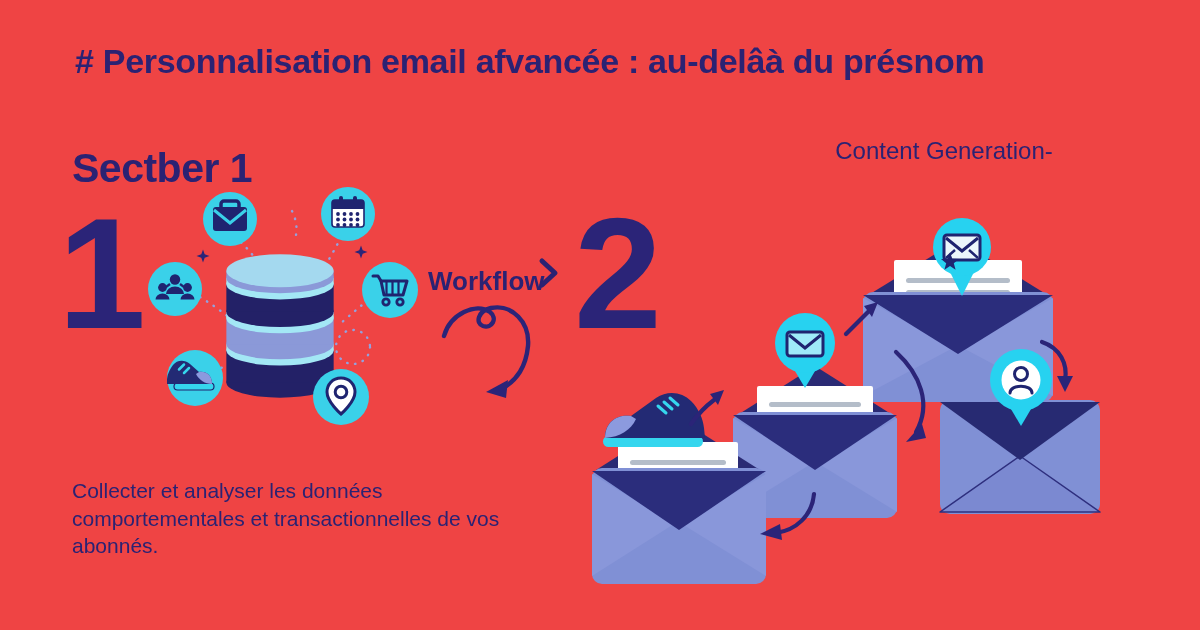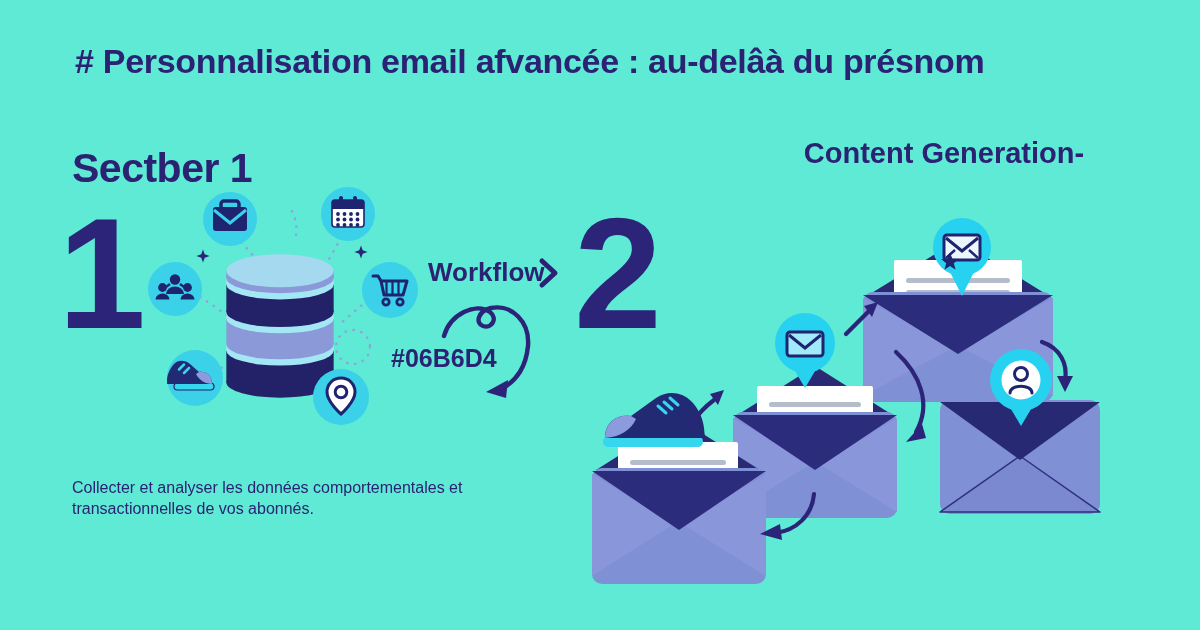--- a/index.html
+++ b/index.html
@@ -1,38 +1,38 @@
 <!DOCTYPE html>
 <html><head>
 <meta charset="utf-8">
 <style>
   html,body{margin:0;padding:0;background:#fff;}
   .stage{
-    position:relative;width:1200px;height:630px;overflow:hidden;background:#5eead4;
+    position:relative;width:1200px;height:630px;overflow:hidden;background:#ef4444;
     font-family:"Liberation Sans","DejaVu Sans",sans-serif;color:#2b2273;
   }
   .abs{position:absolute;}
   .title{
     left:75px;top:42px;font-size:34px;font-weight:800;letter-spacing:-0.3px;
     color:#2b2273;white-space:nowrap;
   }
   .sec-heading{font-size:41px;font-weight:800;color:#2b2273;letter-spacing:-0.5px;}
   .sec1-heading{left:72px;top:145px;}
   .sec2-heading{left:572px;top:145px;}
   .big-num{font-size:158px;font-weight:800;color:#2b2478;line-height:0.78;}
   .num1{left:58px;top:212px;}
   .num2{left:574px;top:212px;}
   .sub2{
     left:783px;top:136px;width:322px;text-align:center;
-    font-size:29px;font-weight:700;line-height:1.22;color:#2b2273;
-  }
-  .workflow{left:428px;top:257px;font-size:26px;font-weight:800;color:#2b2273;}
+    font-size:24px;font-weight:400;line-height:1.22;color:#2b2273;
+  }
+  .workflow{left:428px;top:266px;font-size:26px;font-weight:800;color:#2b2273;}
   .hexcode{left:391px;top:344px;font-size:25px;font-weight:600;color:#2b2273;}
   .desc{
-    left:72px;top:477px;width:470px;font-size:16px;font-weight:500;
+    left:72px;top:477px;width:470px;font-size:21px;font-weight:500;
     line-height:1.32;color:#2b2273;
   }
   svg{display:block;}
 </style>
 </head>
 <body>
 
 <div class="stage">
 
   <div class="abs title"># Personnalisation email afvancée : au-delâà du présnom</div>
@@ -155,21 +155,20 @@
   </svg>
 
   <div class="abs workflow">Workflow</div>
   <svg class="abs" style="left:537px;top:257px" width="24" height="32" viewBox="0 0 24 32">
     <polyline points="5,4 18,16 5,28" fill="none" stroke="#2b2273" stroke-width="5" stroke-linecap="round" stroke-linejoin="round"></polyline>
   </svg>
   <svg class="abs" style="left:436px;top:296px" width="110" height="108" viewBox="0 0 110 108">
     <path d="M8,40 C14,18 40,6 54,16 C62,22 56,33 47,30 C39,27 42,15 55,12 C76,8 94,26 92,50 C90,70 82,84 64,94" fill="none" stroke="#2b2478" stroke-width="4.4" stroke-linecap="round"></path>
     <polygon points="72,84 50,96 70,102" fill="#2b2478"></polygon>
   </svg>
-  <div class="abs hexcode">#06B6D4</div>
 
   <div class="abs desc">Collecter et analyser les données comportementales et transactionnelles de vos abonnés.</div>
 
   <div class="abs big-num num2">2</div>
   <div class="abs sub2">
     <span>Content Generation-</span><br>
   </div>
 
   <svg class="abs" style="left:858px;top:226px" width="200" height="180" viewBox="0 0 200 180">
     <polygon points="12,68 100,14 188,68" fill="#2a2a74"></polygon>

